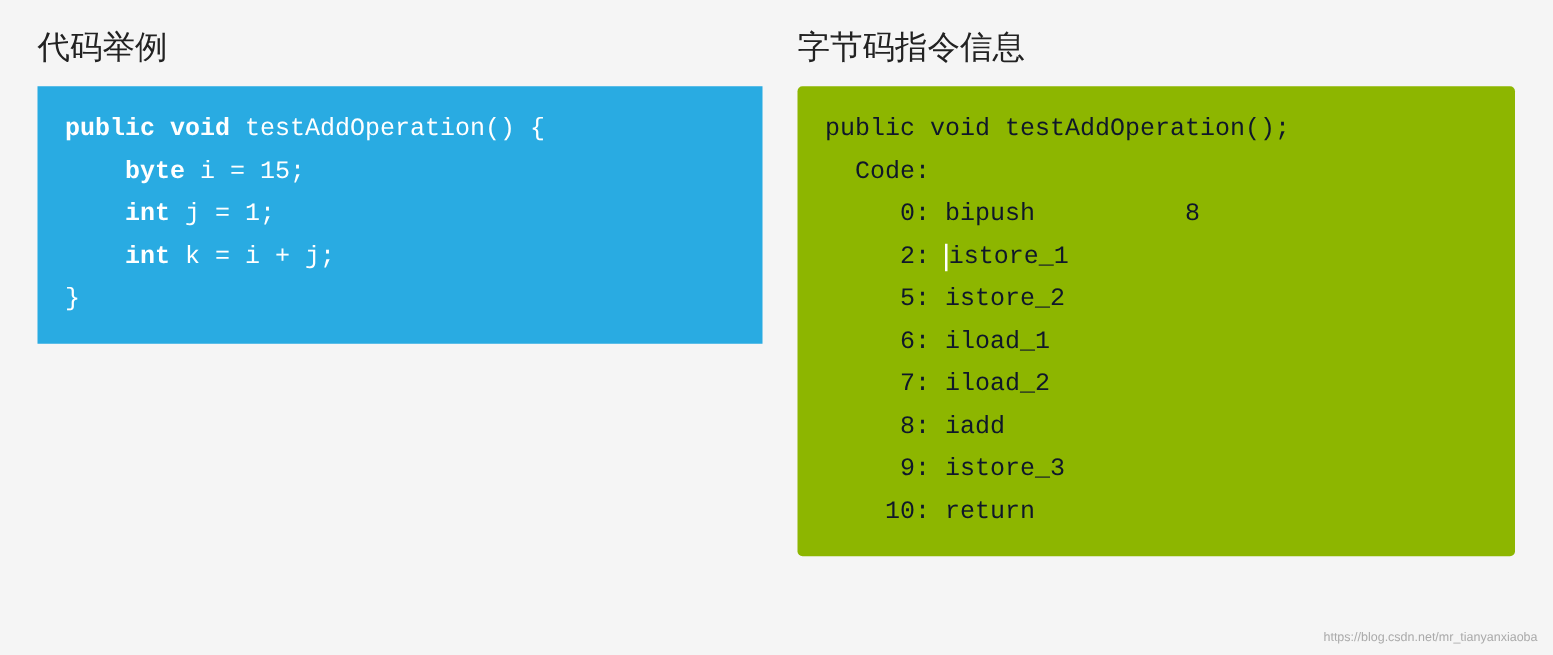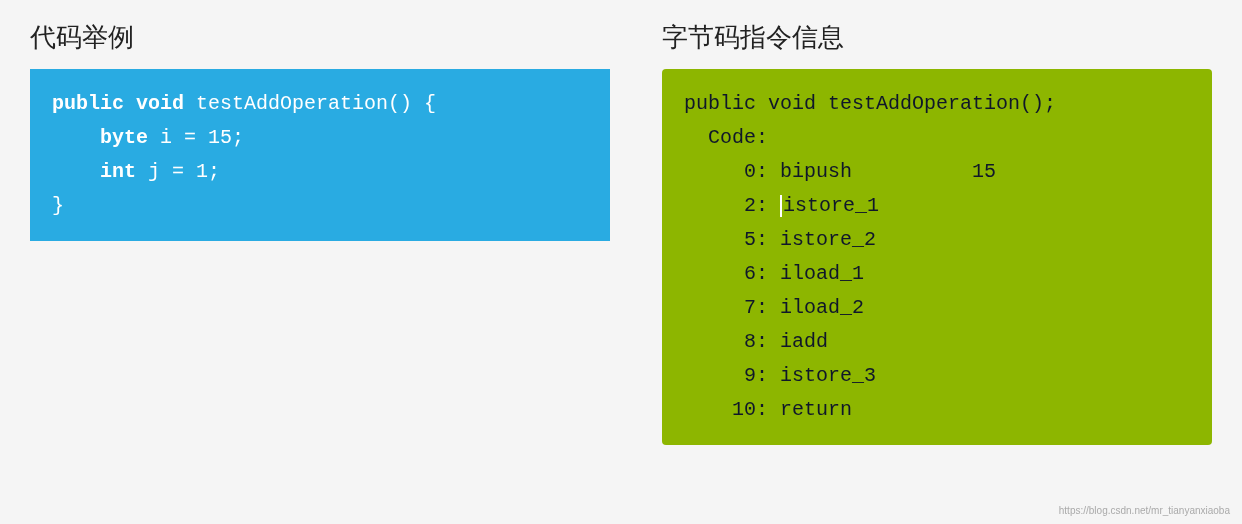--- a/index.html
+++ b/index.html
@@ -9,21 +9,21 @@
       background-color: #f5f5f5;
       font-family: 'Courier New', Courier, monospace;
       overflow: hidden;
       position: relative;
     }
 
     .main-container {
       display: flex;
       flex-direction: row;
       padding: 20px 30px;
-      gap: 52px;
+      gap: 28px;
       width: 100%;
       height: 100%;
     }
 
     .left-panel {
       flex: 0 0 580px;
     }
 
     .right-panel {
       flex: 1;
@@ -89,31 +89,32 @@
 <body>
 
 <div class="main-container">
 
   <div class="left-panel">
     <h2 class="section-title">代码举例</h2>
     <div class="code-box">
       <span class="code-line"><span class="code-keyword">public void</span><span class="code-normal"> testAddOperation() {</span></span>
       <span class="code-line"><span class="code-normal">    </span><span class="code-keyword">byte</span><span class="code-normal"> i = 15;</span></span>
       <span class="code-line"><span class="code-normal">    </span><span class="code-keyword">int</span><span class="code-normal"> j = 1;</span></span>
+      <span class="code-line"><span class="code-normal">    </span><span class="code-keyword">int</span><span class="code-normal"> k = i + j;</span></span>
       <span class="code-line"><span class="code-normal">}</span></span>
     </div>
 
   </div>
 
   <div class="right-panel">
     <h2 class="section-title">字节码指令信息</h2>
     <div class="bytecode-box" id="bytecode-container">
     <span class="bytecode-line">public void testAddOperation();</span>
         <span class="bytecode-line">  Code:</span>
-        <span class="bytecode-line">     0: bipush          15</span>
+        <span class="bytecode-line">     0: bipush          8</span>
         <span class="bytecode-line">     2: <span style="display:inline-block;width:2px;height:1.1em;background:#fff;vertical-align:text-bottom;margin-right:1px;"></span>istore_1</span>
         <span class="bytecode-line">     5: istore_2</span>
         <span class="bytecode-line">     6: iload_1</span>
         <span class="bytecode-line">     7: iload_2</span>
         <span class="bytecode-line">     8: iadd</span>
         <span class="bytecode-line">     9: istore_3</span>
         <span class="bytecode-line">    10: return</span>
       </div>
   </div>
 </div>

